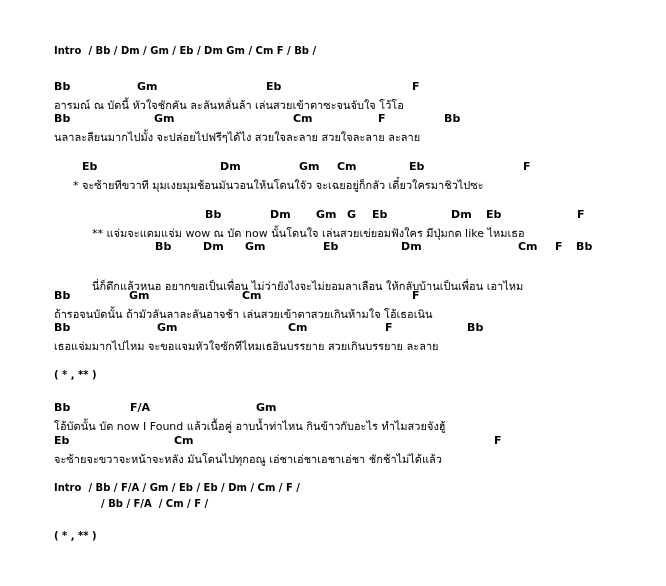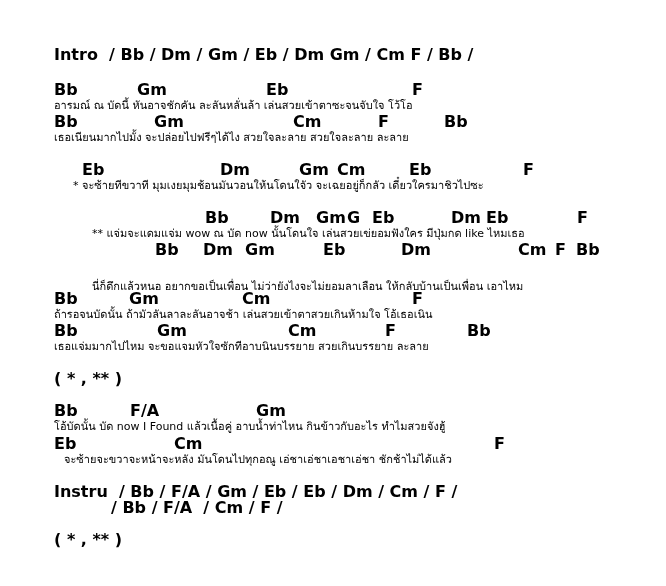--- a/index.html
+++ b/index.html
@@ -1,43 +1,43 @@
 <!DOCTYPE html>
 <html><head>
 <meta charset="utf-8">
 <style>
   html, body { margin:0; padding:0; background:#ffffff; }
   body { width:666px; height:586px; position:relative; overflow:hidden;
          font-family:"DejaVu Sans","Liberation Sans",sans-serif; color:#000; }
   .line { position:absolute; white-space:pre; }
-  .bold { font-weight:bold; font-size:16px; }
+  .bold { font-weight:bold; font-size:10px; }
   .lyric { font-size:11px; }
-  .chord { position:absolute; font-weight:bold; font-size:16px; white-space:pre; }
+  .chord { position:absolute; font-weight:bold; font-size:11px; white-space:pre; }
 </style>
 </head>
 <body>
 
 <div class="line bold" style="left:54px; top:45px;">Intro  / Bb / Dm / Gm / Eb / Dm Gm / Cm F / Bb /</div>
 
 <div class="chord-row" style="position:absolute; left:0; top:80px; width:666px; height:14px;">
   <span class="chord" style="left:54px">Bb</span>
   <span class="chord" style="left:137px">Gm</span>
   <span class="chord" style="left:266px">Eb</span>
   <span class="chord" style="left:412px">F</span>
 </div>
-<div class="line lyric" style="left:54px; top:96px;">อารมณ์ ณ บัดนี้ หันอาจชักคัน ละลันหลั่นล้า เล่นสวยเข้าตาซะจนจับใจ โว้โอ</div>
+<div class="line lyric" style="left:54px; top:96px;">อารมณ์ ณ บัดนี้ หัวใจชักคัน ละลันหลั่นล้า เล่นสวยเข้าตาซะจนจับใจ โว้โอ</div>
 
 <div class="chord-row" style="position:absolute; left:0; top:112px; width:666px; height:14px;">
   <span class="chord" style="left:54px">Bb</span>
   <span class="chord" style="left:154px">Gm</span>
   <span class="chord" style="left:293px">Cm</span>
   <span class="chord" style="left:378px">F</span>
   <span class="chord" style="left:444px">Bb</span>
 </div>
-<div class="line lyric" style="left:54px; top:128px;">เธอเนียนมากไปมั้ง จะปล่อยไปฟรีๆได้ไง สวยใจละลาย สวยใจละลาย ละลาย</div>
+<div class="line lyric" style="left:54px; top:128px;">นลาละลียนมากไปมั้ง จะปล่อยไปฟรีๆได้ไง สวยใจละลาย สวยใจละลาย ละลาย</div>
 
 <div class="chord-row" style="position:absolute; left:0; top:160px; width:666px; height:14px;">
   <span class="chord" style="left:82px">Eb</span>
   <span class="chord" style="left:220px">Dm</span>
   <span class="chord" style="left:299px">Gm</span>
   <span class="chord" style="left:337px">Cm</span>
   <span class="chord" style="left:409px">Eb</span>
   <span class="chord" style="left:523px">F</span>
 </div>
 <div class="line lyric" style="left:73px; top:176px;">* จะซ้ายทีขวาที มุมเงยมุมช้อนมันวอนให้นโดนใจัว จะเฉยอยู่ก็กลัว เดี๋ยวใครมาชิวไปซะ</div>
@@ -74,34 +74,34 @@
 </div>
 <div class="line lyric" style="left:54px; top:305px;">ถ้ารอจนบัดนั้น ถ้ามัวลันลาละลันอาจช้า เล่นสวยเข้าตาสวยเกินห้ามใจ โอ้เธอเนิน</div>
 
 <div class="chord-row" style="position:absolute; left:0; top:321px; width:666px; height:14px;">
   <span class="chord" style="left:54px">Bb</span>
   <span class="chord" style="left:157px">Gm</span>
   <span class="chord" style="left:288px">Cm</span>
   <span class="chord" style="left:385px">F</span>
   <span class="chord" style="left:467px">Bb</span>
 </div>
-<div class="line lyric" style="left:54px; top:337px;">เธอแจ่มมากไปไหม จะขอแจมหัวใจซักทีอาบนินบรรยาย สวยเกินบรรยาย ละลาย</div>
+<div class="line lyric" style="left:54px; top:337px;">เธอแจ่มมากไปไหม จะขอแจมหัวใจซักทีไหมเธอินบรรยาย สวยเกินบรรยาย ละลาย</div>
 
 <div class="line bold" style="left:54px; top:369px;">( * , ** )</div>
 
 <div class="chord-row" style="position:absolute; left:0; top:401px; width:666px; height:14px;">
   <span class="chord" style="left:54px">Bb</span>
   <span class="chord" style="left:130px">F/A</span>
   <span class="chord" style="left:256px">Gm</span>
 </div>
 <div class="line lyric" style="left:54px; top:417px;text-align:right;">โอ้บัดนั้น บัด now I Found แล้วเนื้อคู่ อาบน้ำท่าไหน กินข้าวกับอะไร ทำไมสวยจังฮู้</div>
 
 <div class="chord-row" style="position:absolute; left:0; top:434px; width:666px; height:14px;">
   <span class="chord" style="left:54px">Eb</span>
   <span class="chord" style="left:174px">Cm</span>
   <span class="chord" style="left:494px">F</span>
 </div>
-<div class="line lyric" style="left:64px; top:450px;">จะซ้ายจะขวาจะหน้าจะหลัง มันโดนไปทุกอณู เอ่ชาเอ่ชาเอชาเอ่ชา ชักช้าไม่ได้แล้ว</div>
+<div class="line lyric" style="left:54px; top:450px;">จะซ้ายจะขวาจะหน้าจะหลัง มันโดนไปทุกอณู เอ่ชาเอ่ชาเอชาเอ่ชา ชักช้าไม่ได้แล้ว</div>
 
-<div class="line bold" style="left:54px; top:482px;">Instru  / Bb / F/A / Gm / Eb / Eb / Dm / Cm / F /</div>
-<div class="line bold" style="left:111px; top:498px;">/ Bb / F/A  / Cm / F /</div>
+<div class="line bold" style="left:54px; top:482px;">Intro  / Bb / F/A / Gm / Eb / Eb / Dm / Cm / F /</div>
+<div class="line bold" style="left:101px; top:498px;">/ Bb / F/A  / Cm / F /</div>
 
 <div class="line bold" style="left:54px; top:530px;">( * , ** )</div>
 
 </body></html>

